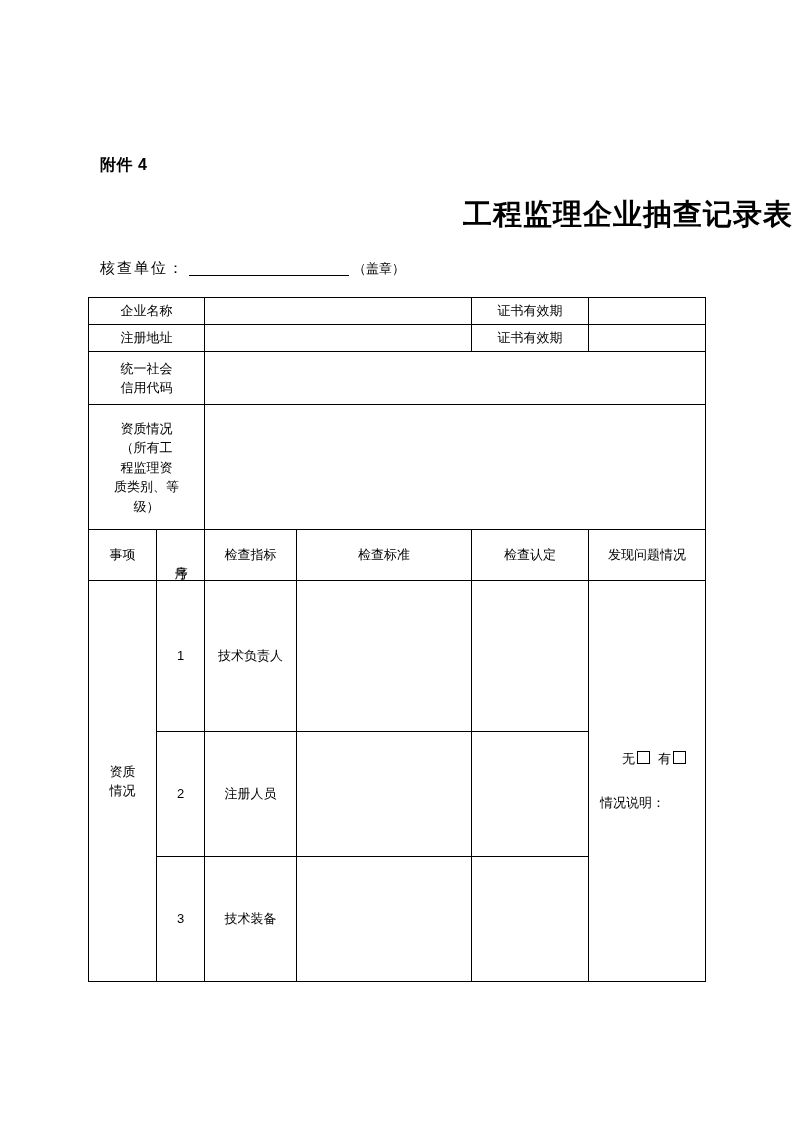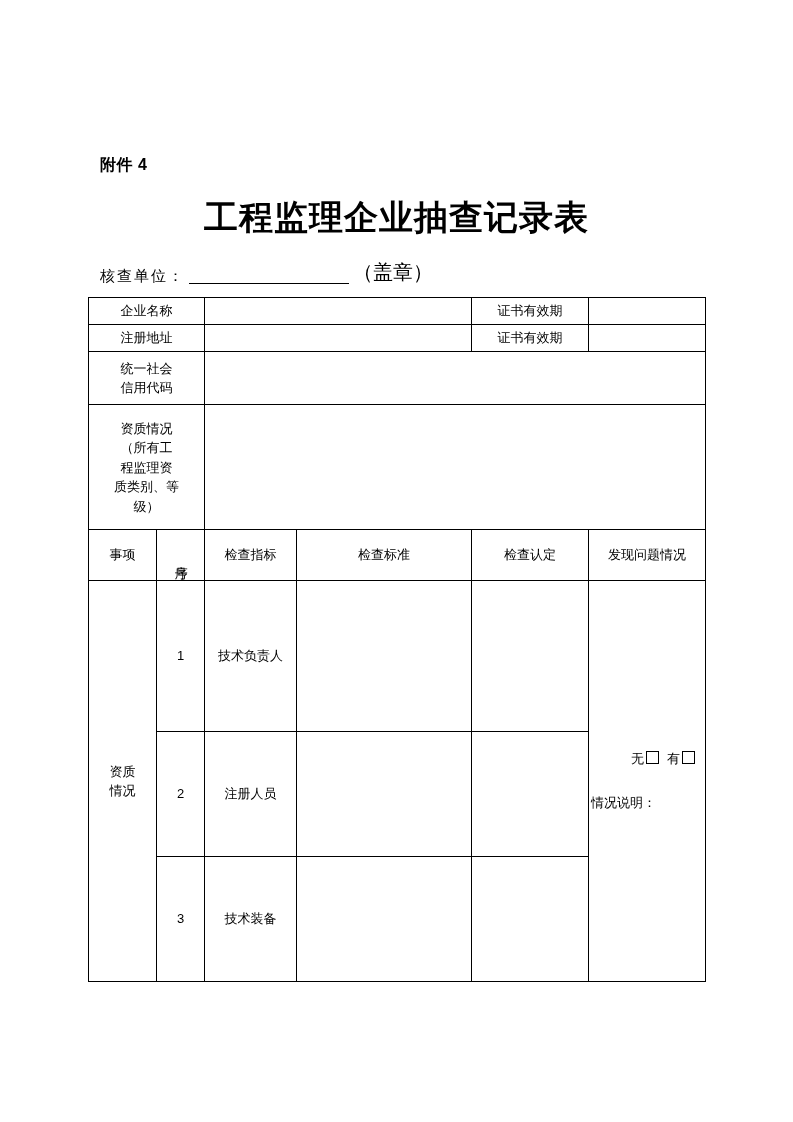--- a/index.html
+++ b/index.html
@@ -28,22 +28,22 @@
     top: 146px;
     font-size: 16px;
     font-weight: bold;
     letter-spacing: 0.5px;
   }
   .doc-title {
     position: absolute;
     left: 0;
     top: 186px;
     width: 793px;
-    text-align: center;
-    font-size: 34px;
+    text-align: right;
+    font-size: 29px;
     font-weight: bold;
     letter-spacing: 1px;
   }
   .unit-line {
     position: absolute;
     left: 100px;
     top: 250px;
     width: 600px;
     font-size: 15px;
     display: flex;
@@ -54,37 +54,37 @@
     letter-spacing: 2px;
   }
   .unit-blank {
     display: inline-block;
     width: 160px;
     border-bottom: 1px solid #000;
     height: 16px;
     margin: 0 4px 2px 4px;
   }
   .unit-seal {
-    font-size: 20px;
+    font-size: 13px;
   }
 
   table.main {
     position: absolute;
     left: 88px;
     top: 288px;
     width: 617px;
     border-collapse: collapse;
     table-layout: fixed;
   }
   table.main td {
     border: 1px solid #000000;
     font-size: 13px;
     text-align: center;
     vertical-align: middle;
-    padding: 3px 2px;
+    padding: 3px 11px;
     line-height: 1.55;
   }
   td.left-pad {
     text-align: left;
   }
   .stack { line-height: 1.5; }
   .vert {
     writing-mode: vertical-rl;
     text-orientation: upright;
     letter-spacing: 2px;

